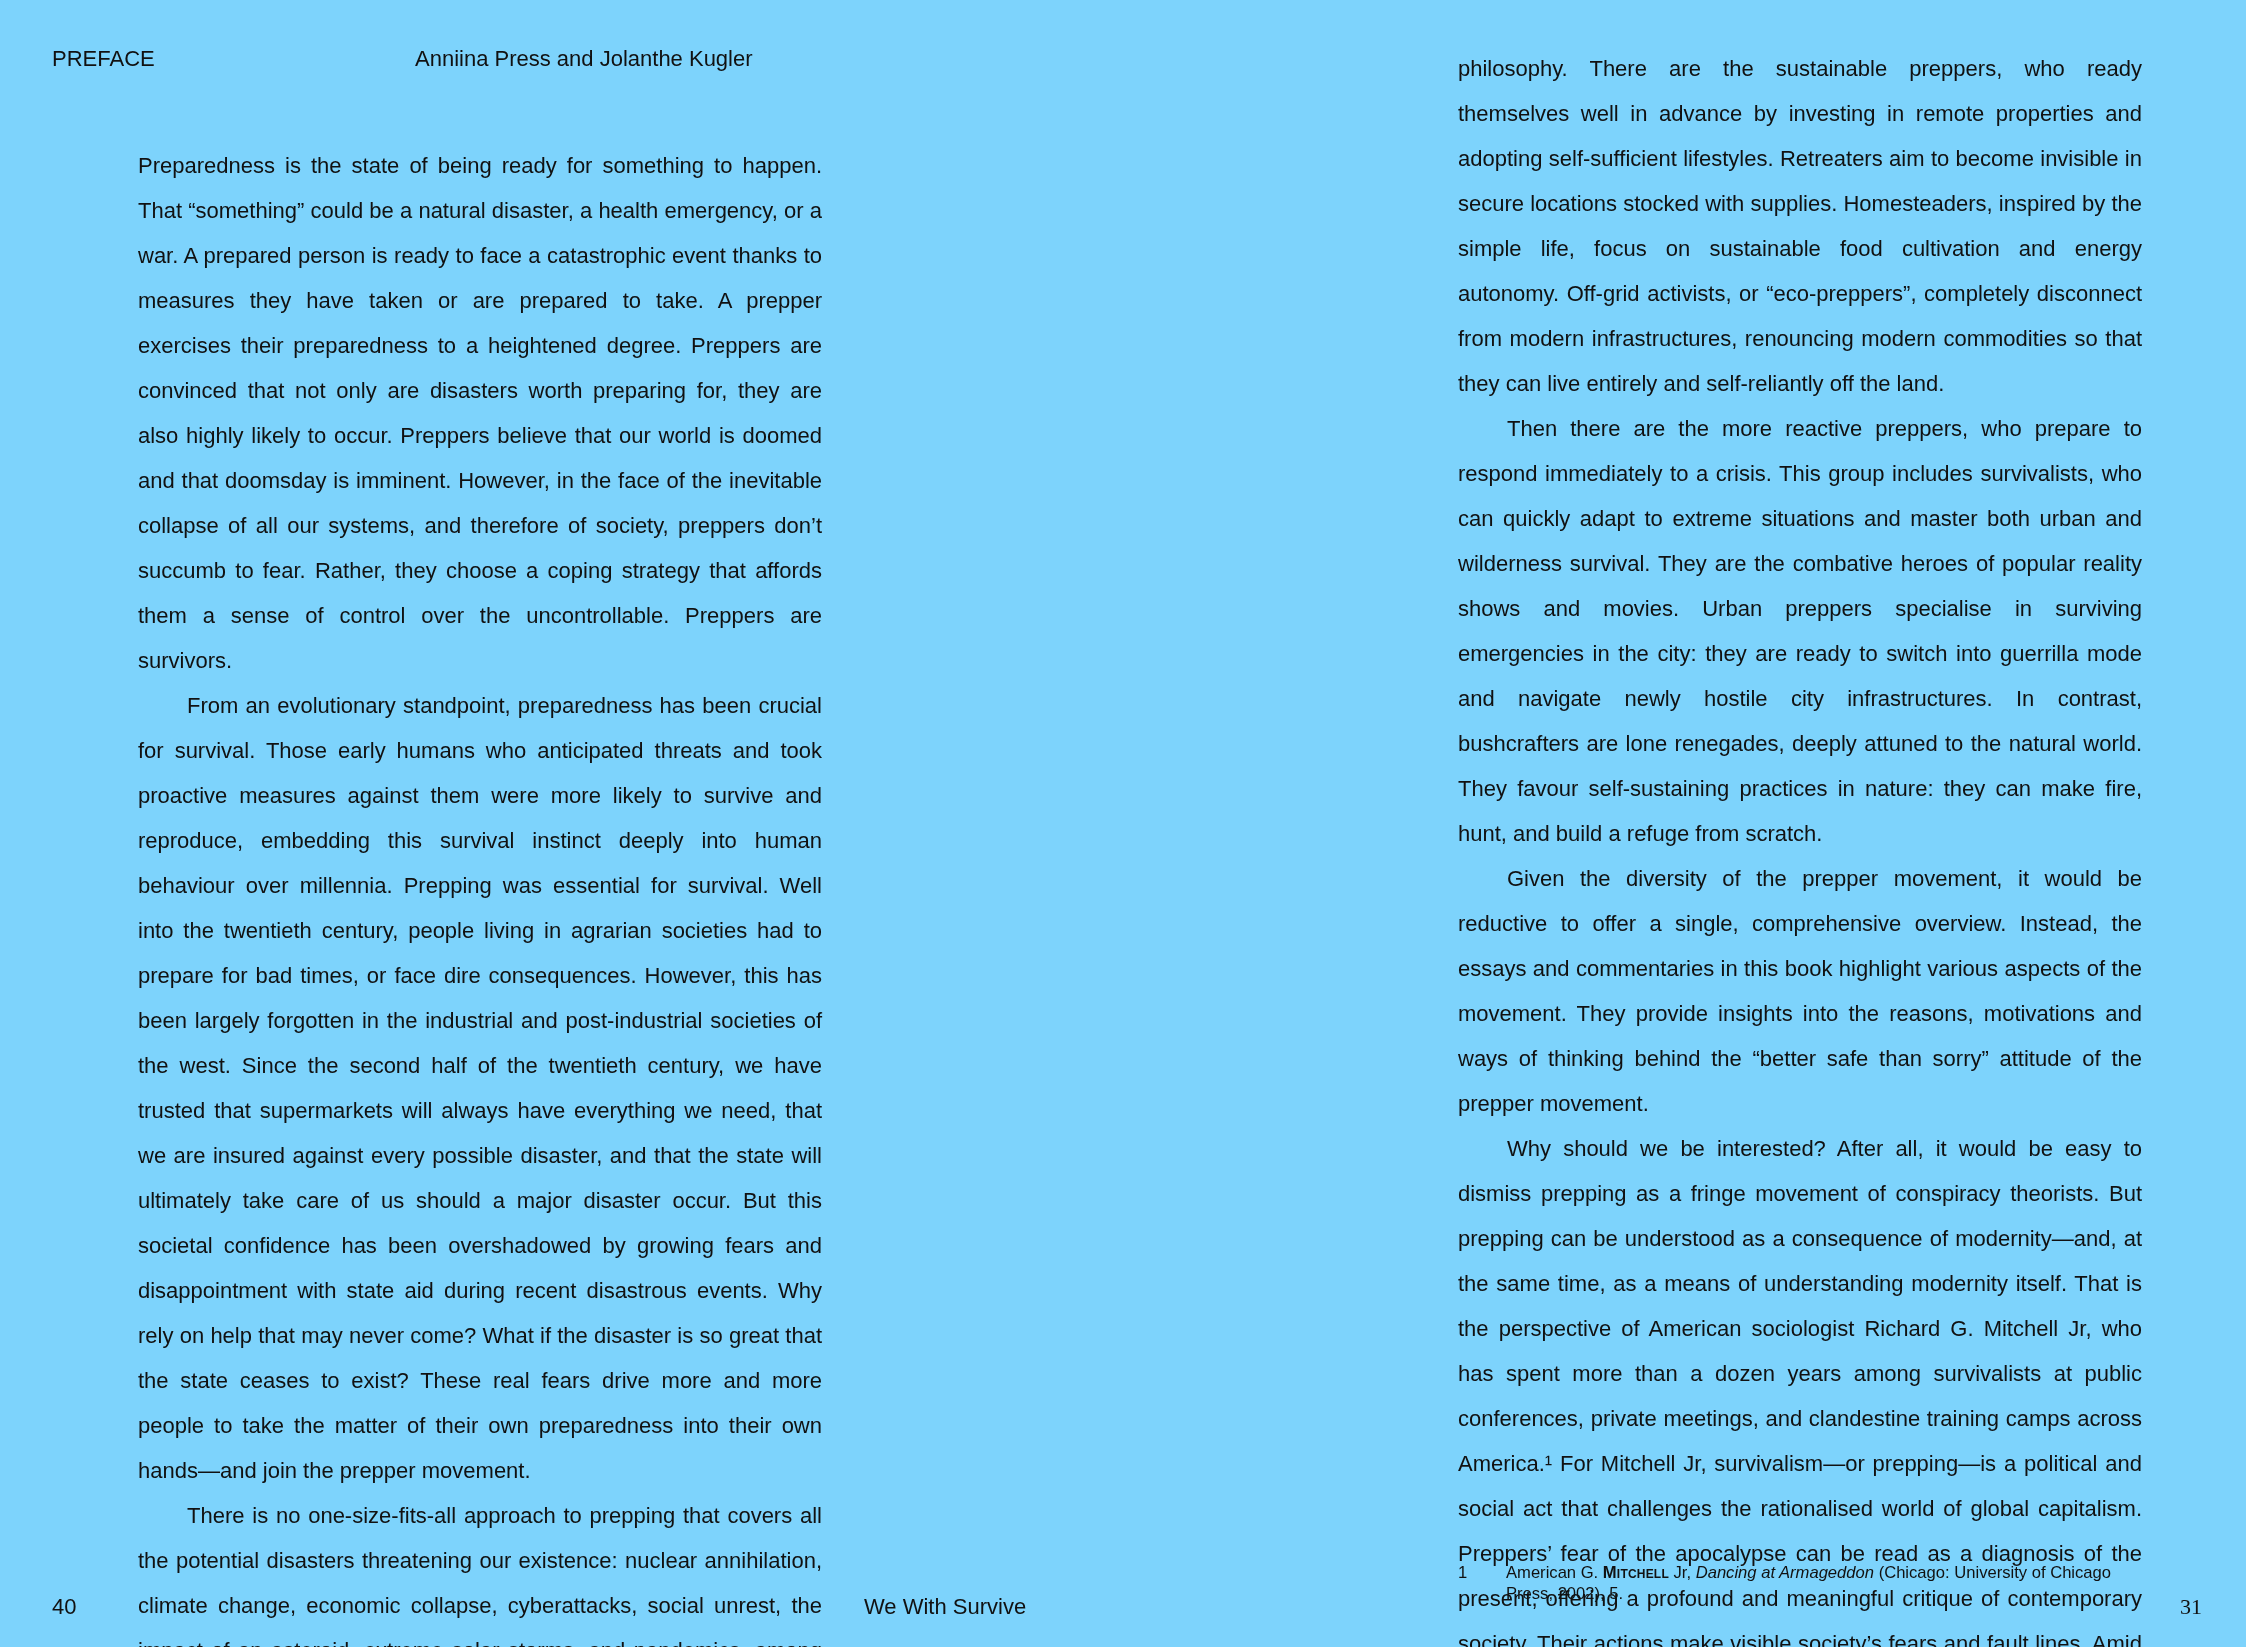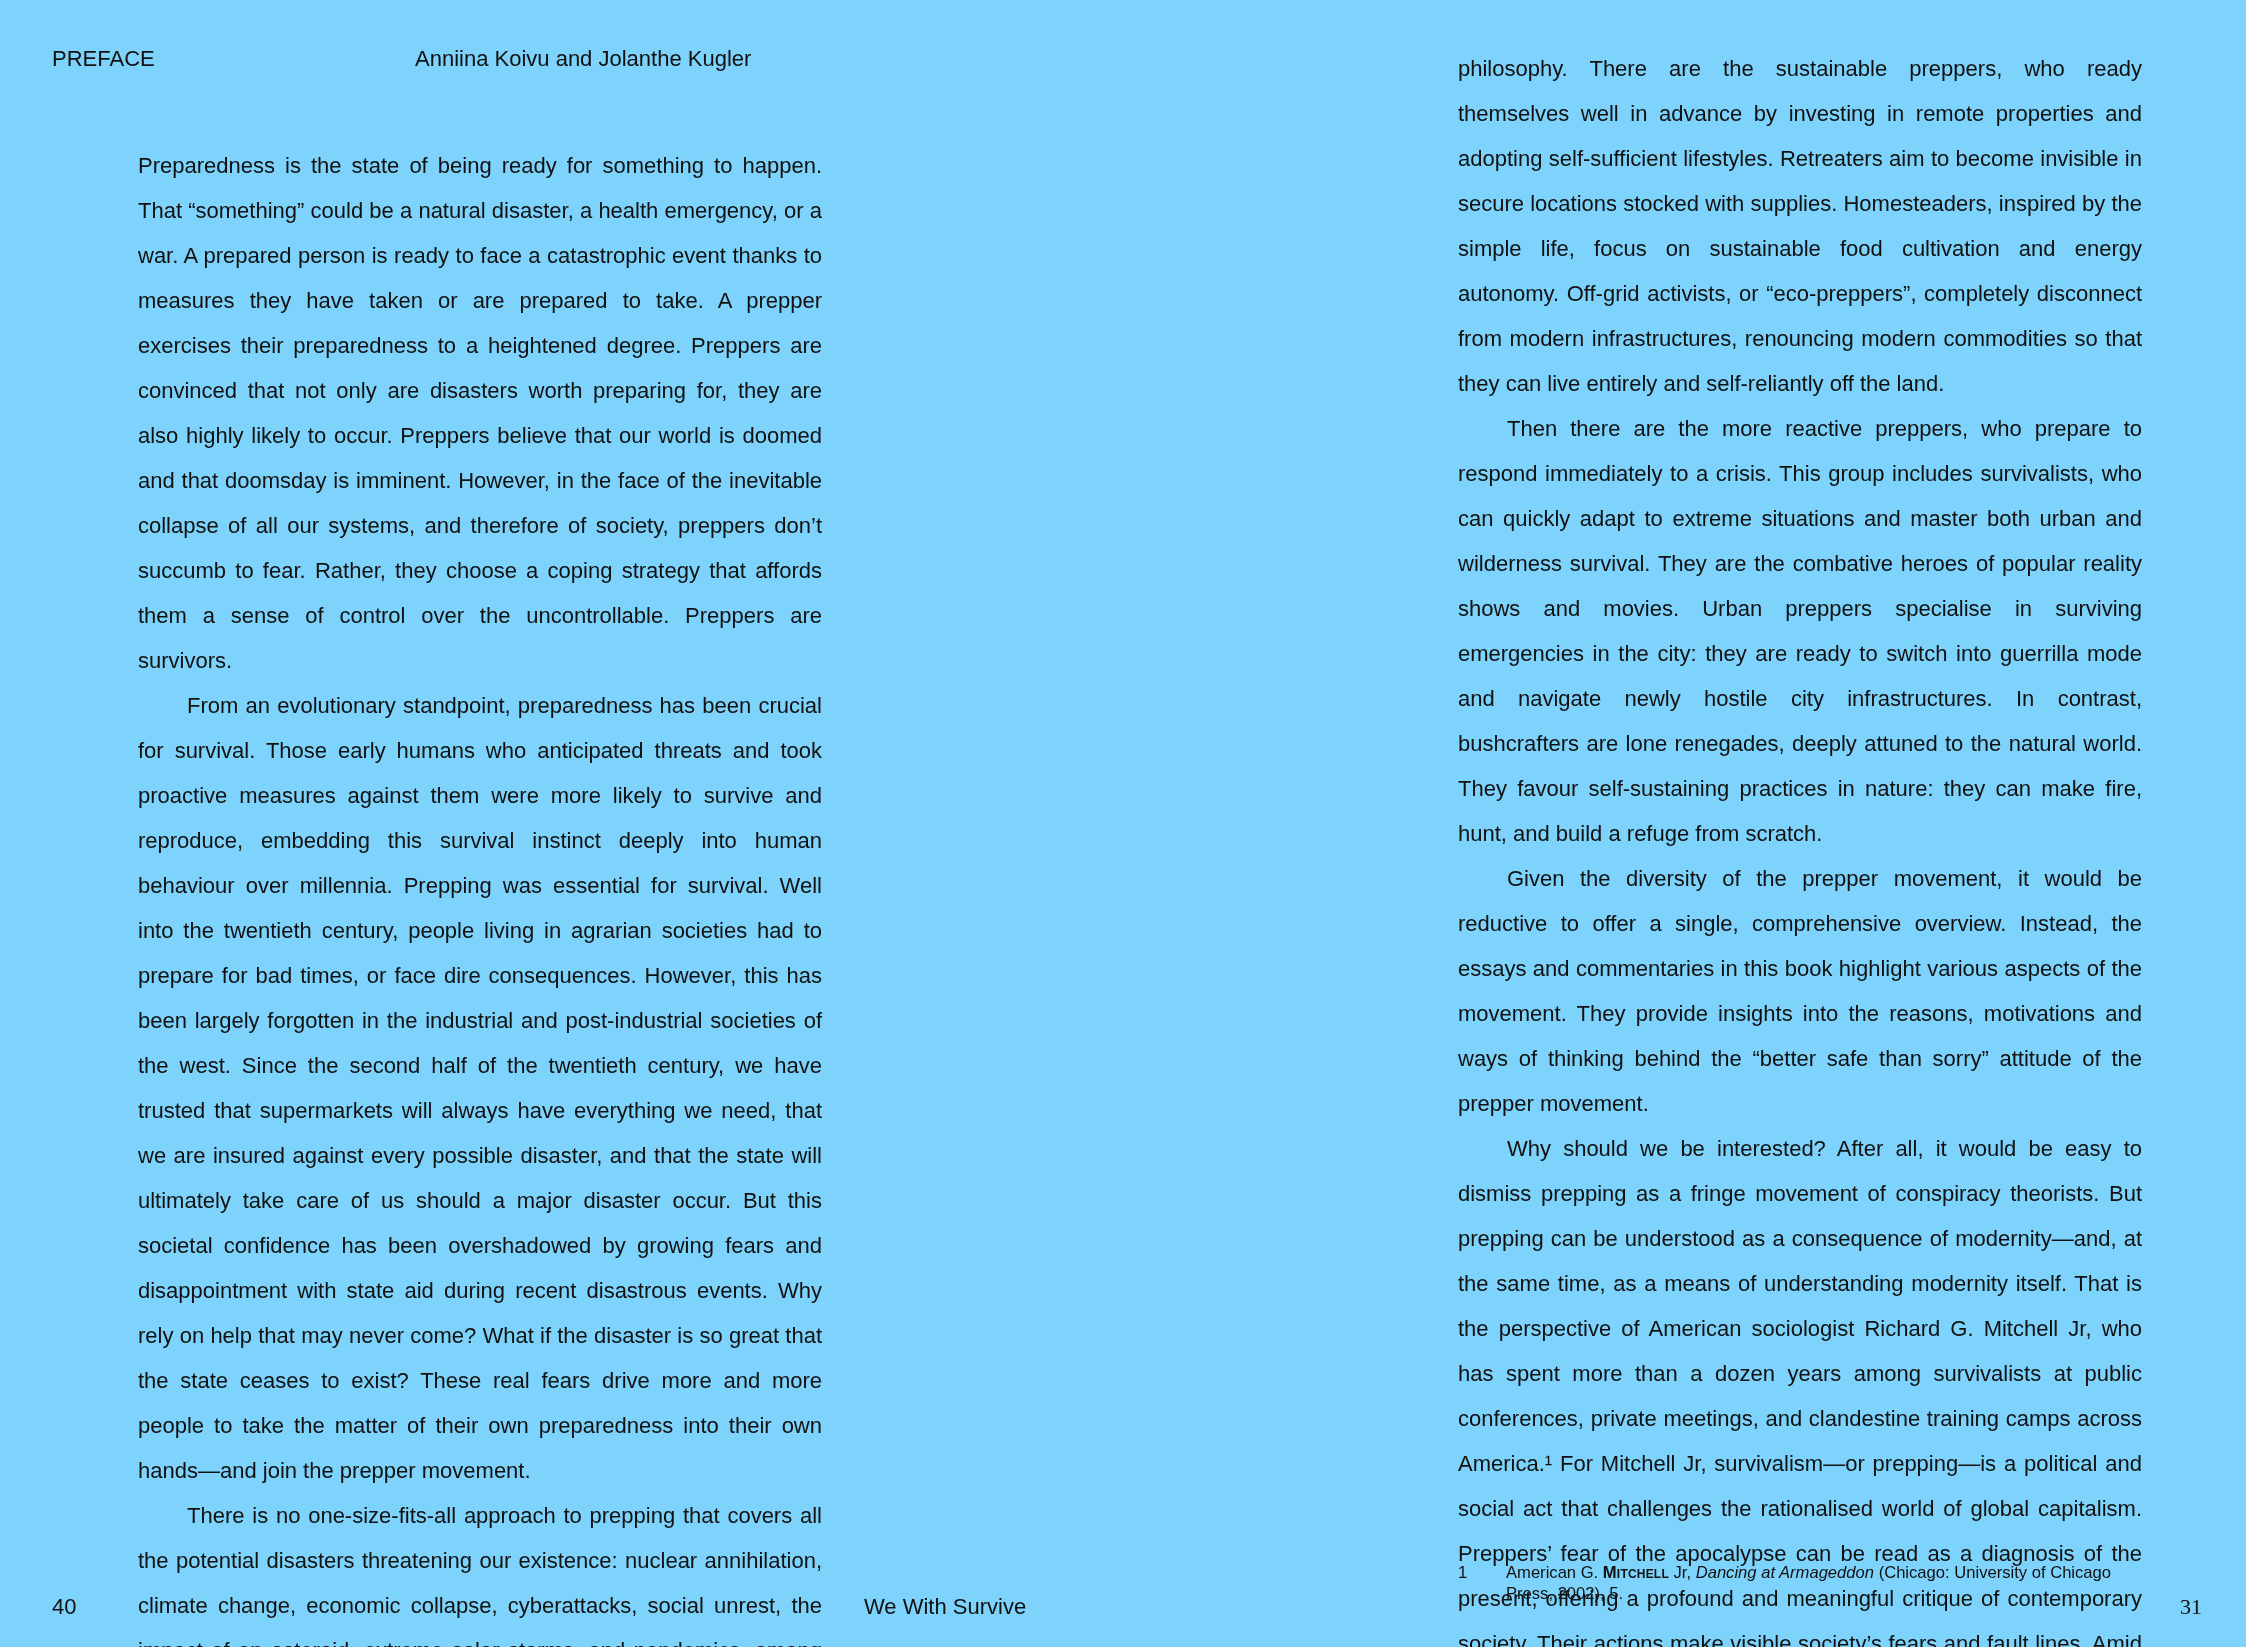--- a/index.html
+++ b/index.html
@@ -55,21 +55,21 @@
   .fn-text em { }
 </style>
 </head>
 <body>
 
 <div class="spread">
 
   <div class="page page-left">
     <div class="running-head">
       <span class="rh-label">PREFACE</span>
-      <span class="rh-authors">Anniina Koivu and Jolanthe Kugler</span>
+      <span class="rh-authors">Anniina Press and Jolanthe Kugler</span>
     </div>
 
     <div class="column column-left">
       <p class="para no-indent">Preparedness is the state of being ready for something to happen. That “something” could be a natural disaster, a health emergency, or a war. A prepared person is ready to face a catastrophic event thanks to measures they have taken or are prepared to take. A prepper exercises their preparedness to a heightened degree. Preppers are convinced that not only are disasters worth preparing for, they are also highly likely to occur. Preppers believe that our world is doomed and that doomsday is imminent. However, in the face of the inevitable collapse of all our systems, and therefore of society, preppers don’t succumb to fear. Rather, they choose a coping strategy that affords them a sense of control over the uncontrollable. Preppers are survivors.</p>
       <p class="para">From an evolutionary standpoint, preparedness has been crucial for survival. Those early humans who anticipated threats and took proactive measures against them were more likely to survive and reproduce, embedding this survival instinct deeply into human behaviour over millennia. Prepping was essential for survival. Well into the twentieth century, people living in agrarian societies had to prepare for bad times, or face dire consequences. However, this has been largely forgotten in the industrial and post-industrial societies of the west. Since the second half of the twentieth century, we have trusted that supermarkets will always have everything we need, that we are insured against every possible disaster, and that the state will ultimately take care of us should a major disaster occur. But this societal confidence has been overshadowed by growing fears and disappointment with state aid during recent disastrous events. Why rely on help that may never come? What if the disaster is so great that the state ceases to exist? These real fears drive more and more people to take the matter of their own preparedness into their own hands—and join the prepper movement.</p>
       <p class="para">There is no one-size-fits-all approach to prepping that covers all the potential disasters threatening our existence: nuclear annihilation, climate change, economic collapse, cyberattacks, social unrest, the impact of an asteroid, extreme solar storms, and pandemics, among others. Thus, prepping necessarily encompasses a diverse range of approaches. With every new fear, imagined or real, preppers have diversified. New prepping subcultures have appeared, each with its own distinct focus, strategy and</p>
     </div>
 
     <div class="folio folio-left">40</div>
     <div class="running-foot">We With Survive</div>

